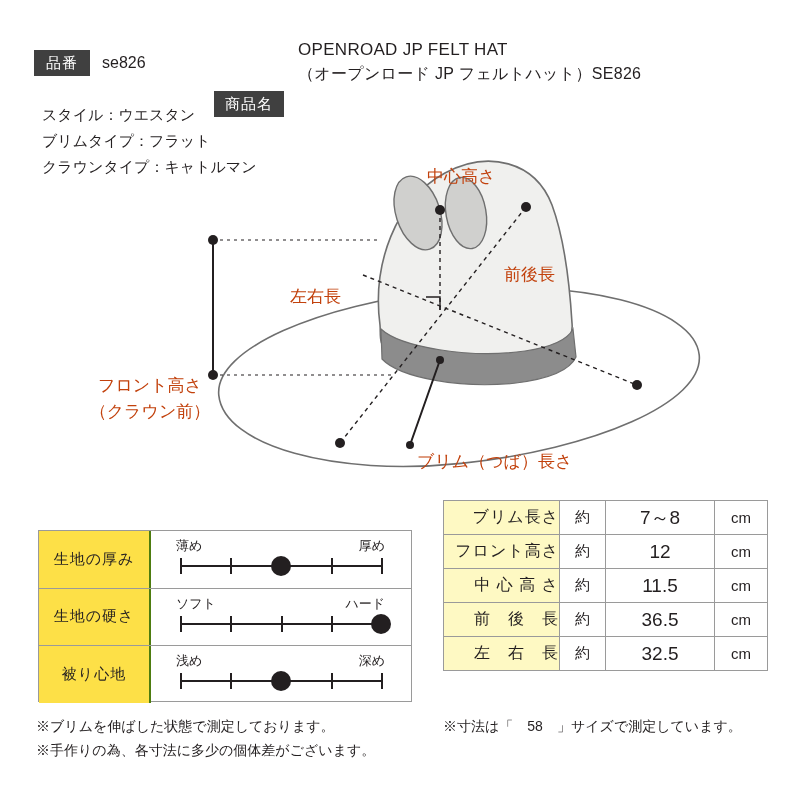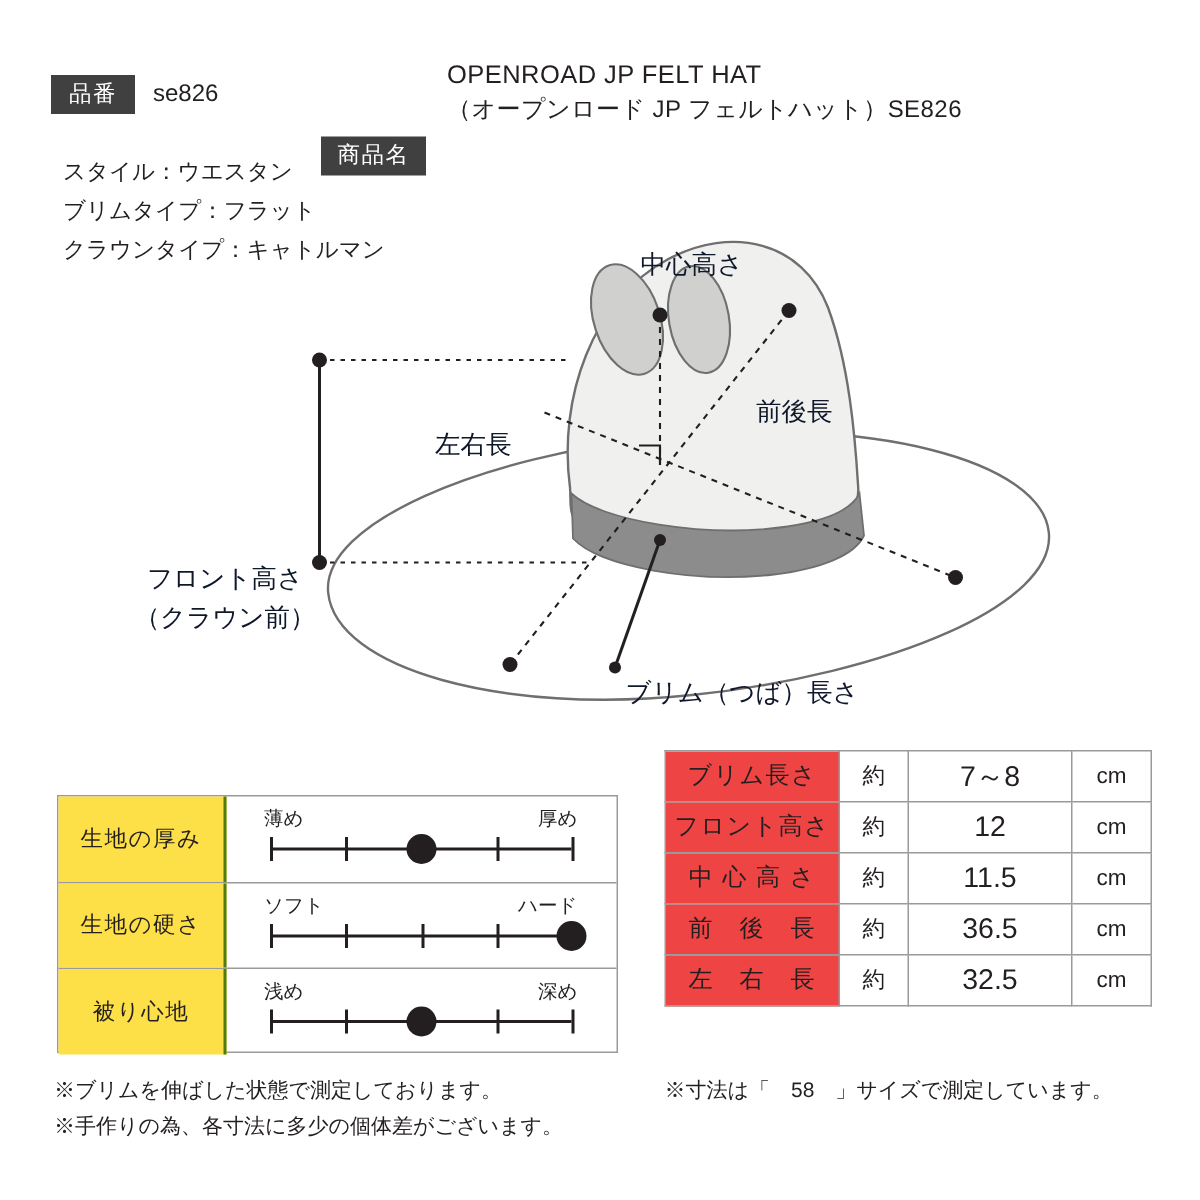--- a/index.html
+++ b/index.html
@@ -73,21 +73,21 @@
   .diagram {
     position: absolute;
     left: 0;
     top: 95px;
     width: 800px;
     height: 400px;
   }
   .dlabel {
     position: absolute;
     font-size: 15px;
-    color: #0f172a;
+    color: #c2410c;
     white-space: nowrap;
   }
   .lbl-front {
     left: 80px;
     top: 278px;
     font-size: 17px;
     line-height: 26px;
     text-align: center;
     width: 140px;
   }
@@ -173,22 +173,22 @@
     border-collapse: collapse;
     font-size: 17px;
   }
   .mtable td {
     border: 1px solid #9a9a9a;
     height: 33px;
     padding: 0;
   }
   .mt-name {
     width: 115px;
-    background: #ef4444;
-    text-align: center;
+    background: #fef9c3;
+    text-align: right;
     letter-spacing: 1px;
     font-size: 16px;
   }
   .mt-approx {
     width: 45px;
     text-align: center;
     font-size: 15px;
   }
   .mt-val {
     text-align: center;

